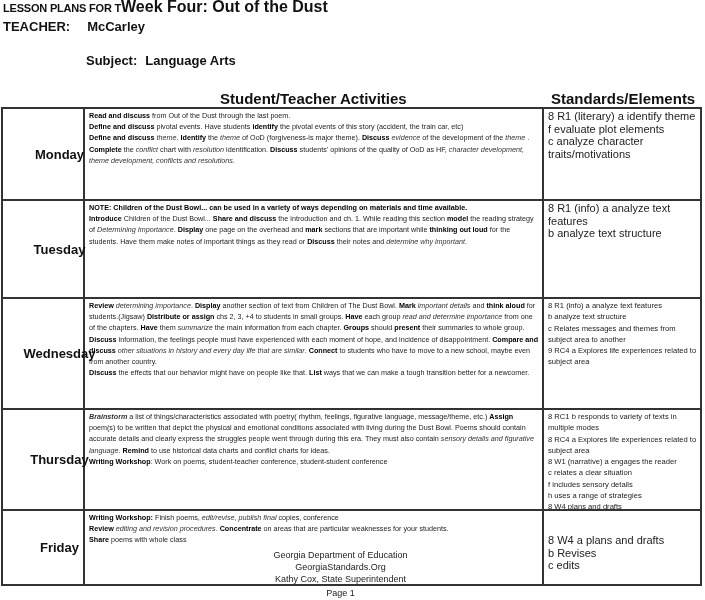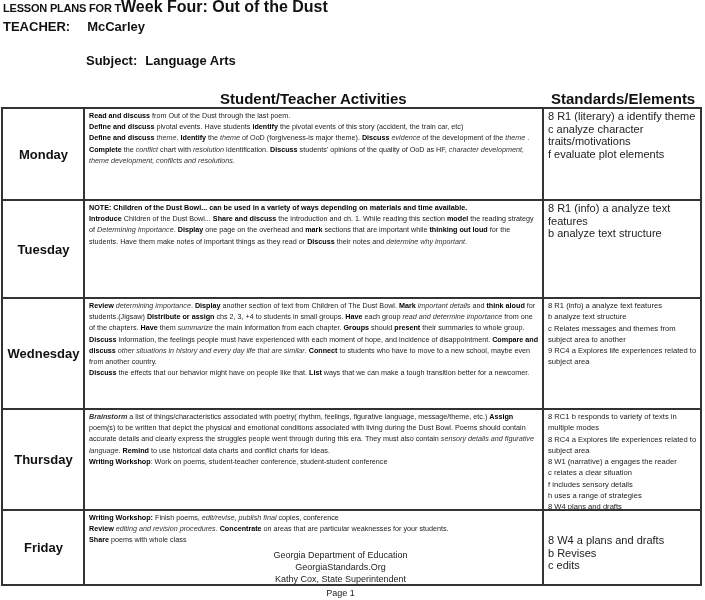--- a/index.html
+++ b/index.html
@@ -13,21 +13,21 @@
   .subject { left:86px; top:53px; font-size:13px; font-weight:bold; white-space:nowrap; }
   .subject .val { margin-left:8px; }
   .colhead { top:90px; font-size:15px; font-weight:bold; white-space:nowrap; }
   .ch-act { left:220px; }
   .ch-std { left:551px; }
 
   .tbl { position:absolute; left:1px; top:107px; width:701px; height:479px; border:2px solid #333; box-sizing:border-box; }
   .vline { position:absolute; top:0; bottom:0; width:2px; background:#333; }
   .hline { position:absolute; left:0; right:0; height:2px; background:#333; }
 
-  .day { position:absolute; left:0; width:81px; display:flex; align-items:center; justify-content:center; font-size:13px; font-weight:bold; }
+  .day { position:absolute; left:16px; width:81px; display:flex; align-items:center; justify-content:center; font-size:13px; font-weight:bold; }
   .act { position:absolute; left:83px; width:456px; font-size:7.2px; line-height:11.2px; padding:1px 3px; box-sizing:border-box; color:#222; overflow:hidden; }
   .act b { color:#000; }
   .act i { color:#333; }
   .std { position:absolute; left:543px; width:156px; padding:1px 2px; box-sizing:border-box; color:#222; overflow:hidden; }
   .std.big { font-size:11px; line-height:12.5px; }
   .std.small { font-size:7.6px; line-height:11.3px; }
   .std div { white-space:normal; }
 
   .footer { left:0; width:705px; text-align:center; font-size:9px; color:#222; }
   .f1 { top:550px; left:-12px; }
@@ -60,22 +60,22 @@
   <div class="hline" style="top:400px"></div>
 
   <div class="day" style="top:0;height:90px">Monday</div>
   <div class="act" style="top:0;height:90px">
       <div><b>Read and discuss</b><span> from Out of the Dust through the last poem.</span></div>
       <div><b>Define and discuss</b><span> pivotal events.  Have students </span><b>identify</b><span> the pivotal events of this story (accident, the train car, etc)</span></div>
       <div><b>Define and discuss</b><span> </span><i>theme</i><span>.  </span><b>Identify</b><span> the </span><i>theme</i><span> of OoD (forgiveness-is major theme).  </span><b>Discuss</b><span> </span><i>evidence</i><span> of the development of the </span><i>theme</i><span> .  </span><b>Complete</b><span> the </span><i>conflict</i><span> chart with </span><i>resolution</i><span> identification.  </span><b>Discuss</b><span> students' opinions of the quality of OoD as HF, </span><i>character development, theme development, conflicts and resolutions</i><span>.</span></div>
     </div>
   <div class="std big" style="top:0;height:90px">
       <div>8 R1 (literary) a identify theme</div>
+      <div>f evaluate plot elements</div>
       <div>c analyze character traits/motivations</div>
-      <div>f evaluate plot elements</div>
     </div>
 
   <div class="day" style="top:92px;height:96px">Tuesday</div>
   <div class="act" style="top:92px;height:96px">
       <div><b>NOTE: Children of the Dust Bowl... can be used in a variety of ways depending on materials and time available.</b></div>
       <div><b>Introduce</b><span> Children of the Dust Bowl... </span><b>Share and discuss</b><span> the introduction and ch. 1.  While reading this section </span><b>model</b><span> the reading strategy of </span><i>Determining Importance</i><span>.  </span><b>Display</b><span> one page on the overhead and </span><b>mark</b><span> sections that are important while </span><b>thinking out loud</b><span> for the students.  Have them make notes of important things as they read or </span><b>Discuss</b><span> their notes and </span><i>determine why important</i><span>.</span></div>
     </div>
   <div class="std big" style="top:92px;height:96px">
       <div>8 R1 (info) a analyze text features</div>
       <div>b analyze text structure</div>

